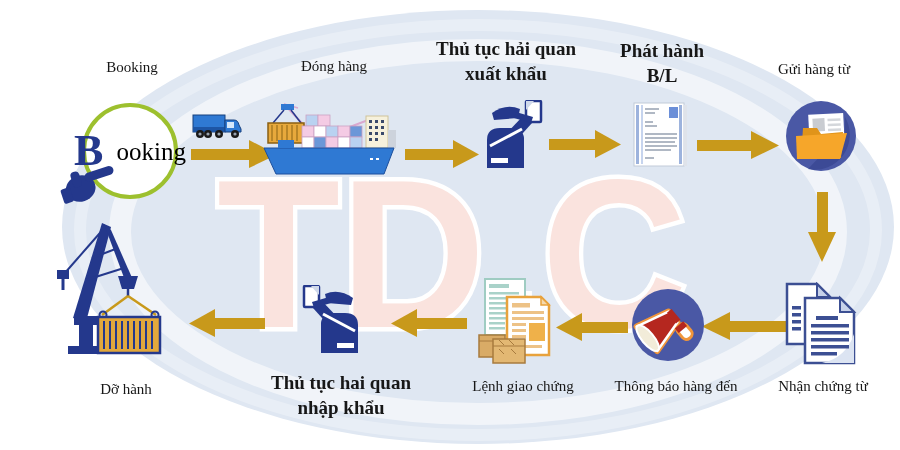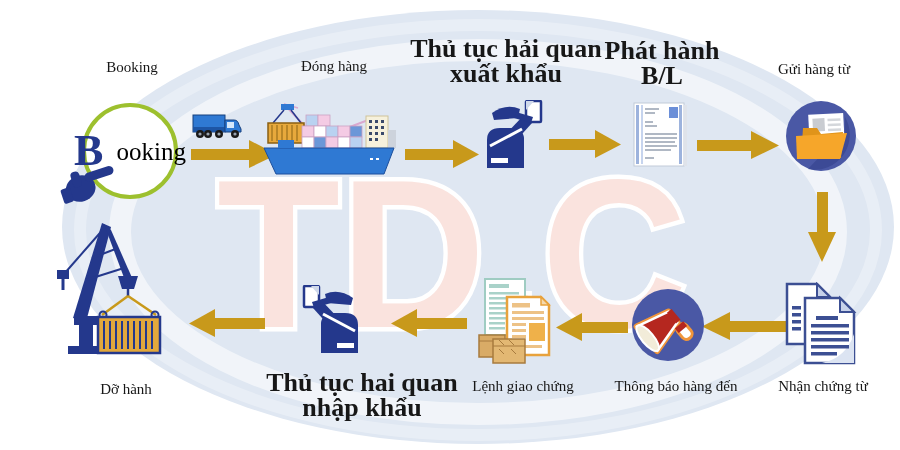--- a/index.html
+++ b/index.html
@@ -26,21 +26,21 @@
     background:var(--ellipse-blue);
   }
   .label{
     position:absolute;transform:translateX(-50%);
     font-weight:normal;font-size:15px;line-height:25px;
     color:var(--label-black);white-space:nowrap;text-align:right;
     z-index:6;
   }
   .label2{
     position:absolute;transform:translateX(-50%);
-    font-weight:bold;font-size:26px;line-height:25px;
+    font-weight:bold;font-size:19px;line-height:25px;
     color:var(--label-black);text-align:center;white-space:nowrap;z-index:6;
   }
   #booking-circle{
     left:82px;top:103px;width:88px;height:88px;border-radius:50%;
     background:#ffffff;border:4px solid var(--green-ring);
     display:flex;align-items:center;justify-content:center;z-index:5;
   }
   #booking-circle .b-init{
     font-weight:bold;font-size:44px;color:var(--navy);line-height:1;
   }
@@ -79,21 +79,21 @@
     <div>Thủ tục hải quan</div>
     <div>xuất khẩu</div>
   </div>
   <div class="label2" style="left:662px;top:38px;">
     <div>Phát hành</div>
     <div>B/L</div>
   </div>
   <div class="label" style="left:814px;top:57px;">Gửi hàng từ</div>
 
   <div class="label" style="left:126px;top:377px;">Dỡ hành</div>
-  <div class="label2" style="left:341px;top:370px;margin-left:21px;">
+  <div class="label2" style="left:341px;top:370px;">
     <div>Thủ tục hai quan</div>
     <div>nhập khẩu</div>
   </div>
   <div class="label" style="left:523px;top:374px;">Lệnh giao chứng</div>
   <div class="label" style="left:676px;top:374px;">Thông báo hàng đến</div>
   <div class="label" style="left:823px;top:374px;">Nhận chứng từ</div>
 
   <div id="booking-circle" class="abs">
     <span class="b-init">B</span>
       <span class="b-rest">ooking</span>

